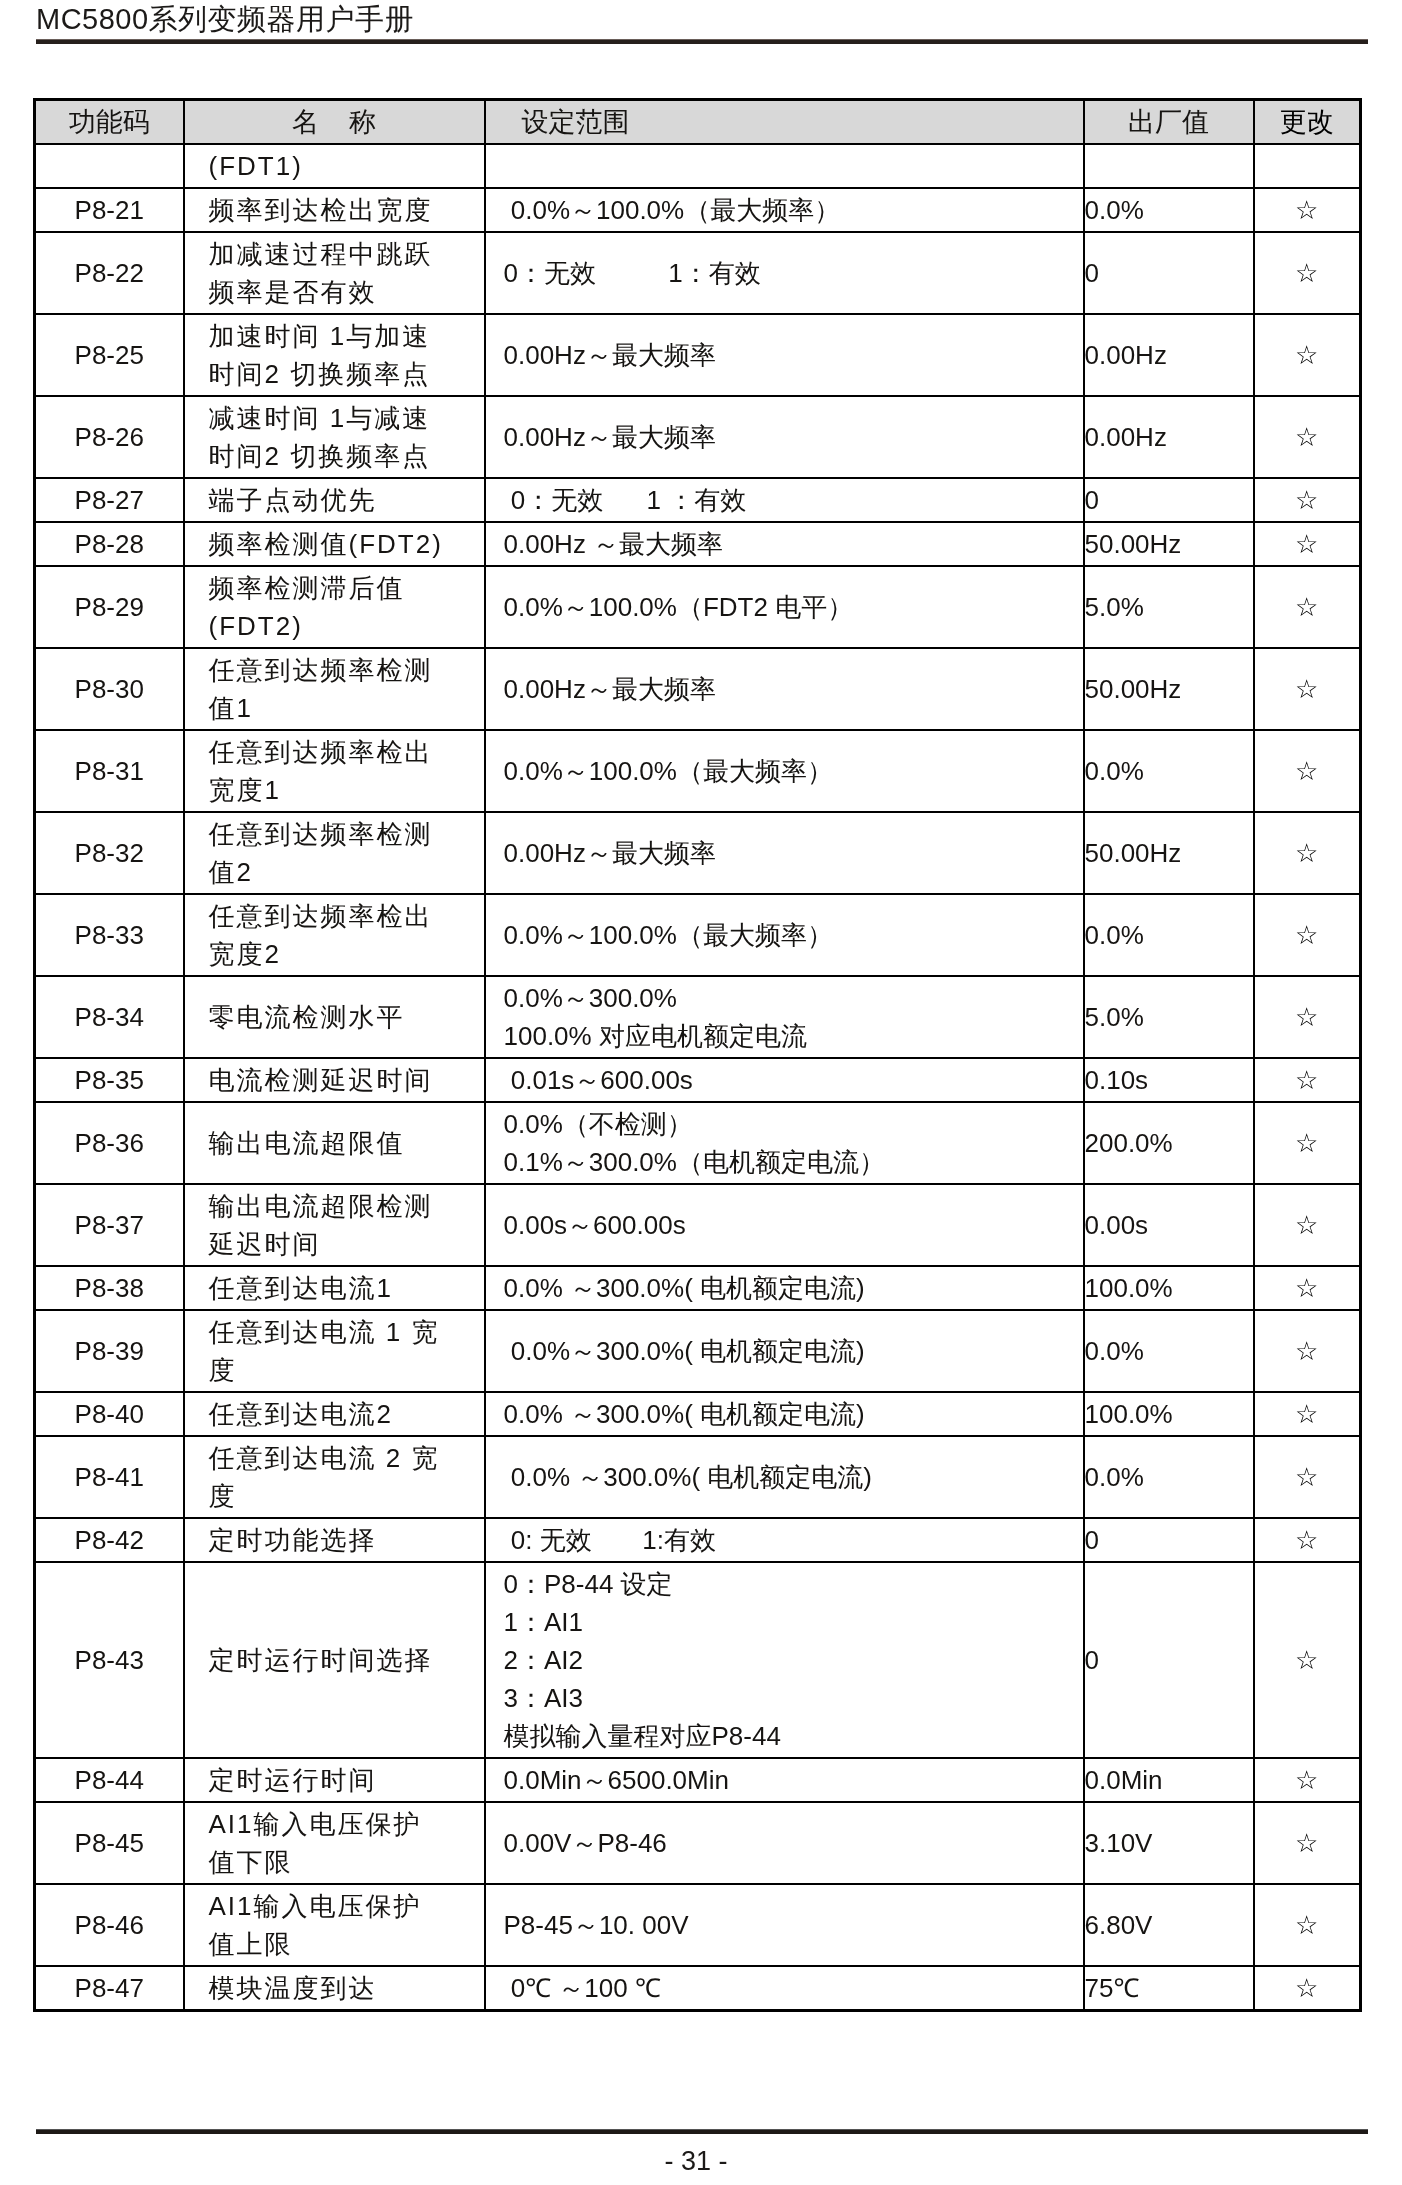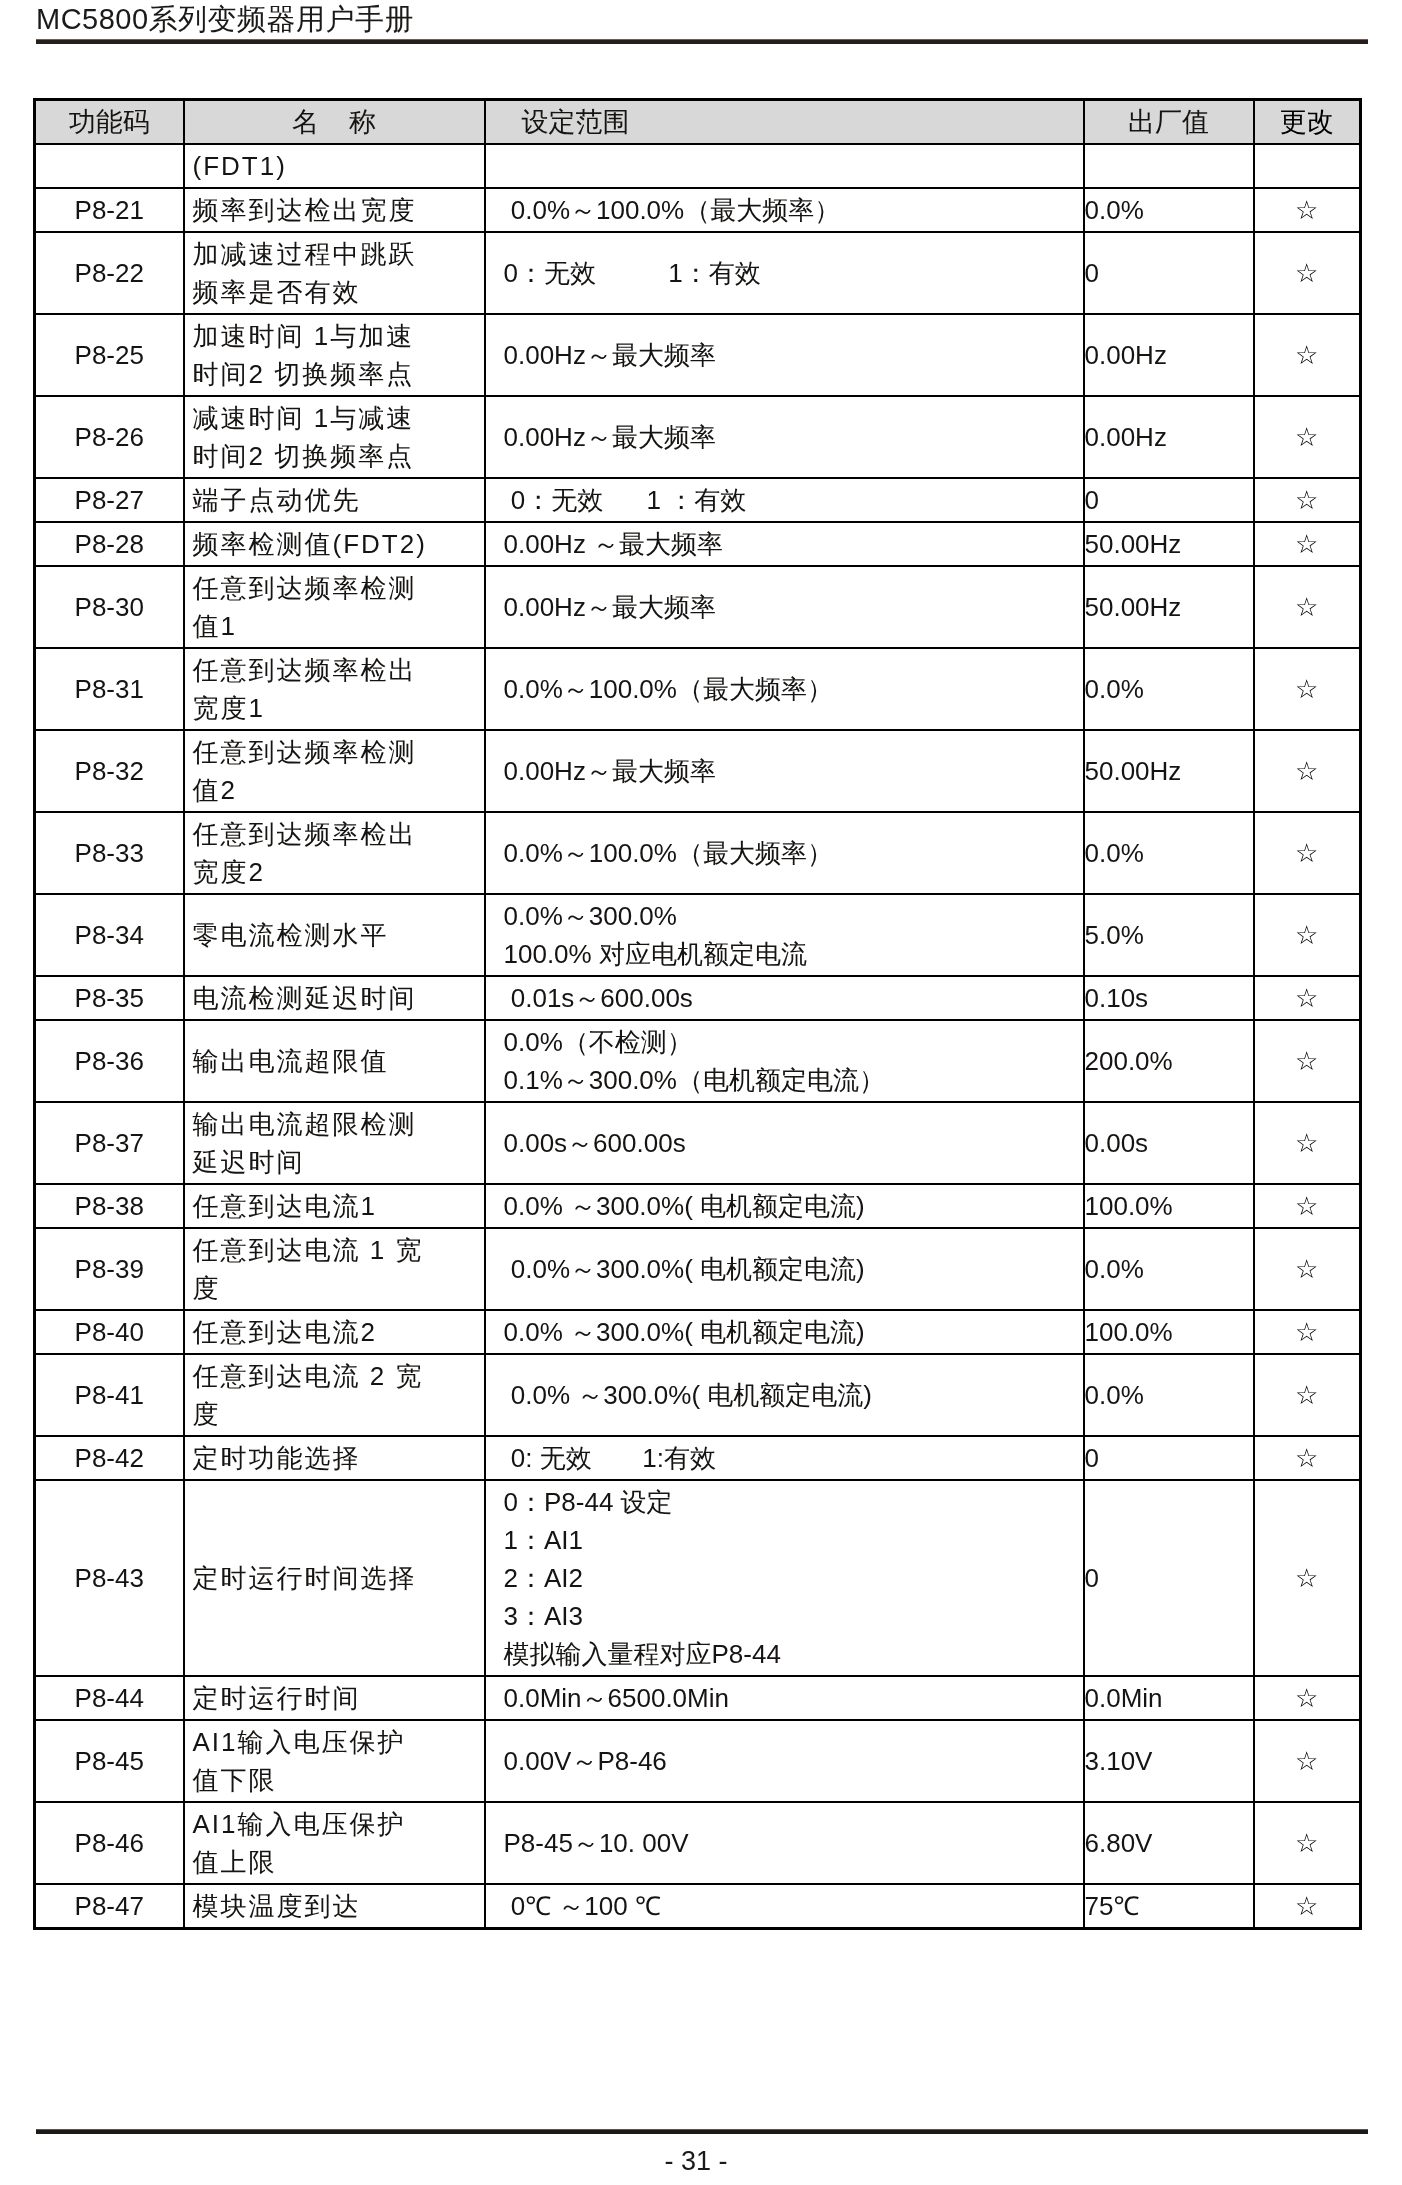--- a/index.html
+++ b/index.html
@@ -40,21 +40,21 @@
     box-sizing:border-box;
   }
   .param-table thead th{
     background:#d8d8d8;
     font-size:27px;
     height:42px;
     text-align:center;
   }
   .param-table thead th.col-range{text-align:left;padding-left:36px;}
   .col-code{text-align:center;}
-  td.col-name{text-align:left;padding-left:8px;padding-right:10px;letter-spacing:2px;border-radius:7px;}
+  td.col-name{text-align:left;padding-left:24px;padding-right:10px;letter-spacing:2px;border-radius:7px;}
   td.col-range{text-align:left;padding-left:18px;padding-right:6px;}
   .col-default{}
   .col-change{text-align:center;font-size:29px;color:#000000;}
 
   
   .footer-rule{
     position:absolute;left:36px;top:2129px;width:1332px;height:5px;
     background:#1d1916;border-top:1px solid #555;box-sizing:border-box;
   }
   .page-number{
@@ -134,20 +134,28 @@
           <td class="col-change">☆</td>
         </tr>
         <tr>
           <td class="col-code">P8-28</td>
           <td class="col-name">频率检测值(FDT2)</td>
           <td class="col-range">0.00Hz ～最大频率</td>
           <td class="col-default">50.00Hz</td>
           <td class="col-change">☆</td>
         </tr>
         <tr>
+          <td class="col-code">P8-29</td>
+          <td class="col-name">频率检测滞后值
+(FDT2)</td>
+          <td class="col-range">0.0%～100.0%（FDT2 电平）</td>
+          <td class="col-default">5.0%</td>
+          <td class="col-change">☆</td>
+        </tr>
+        <tr>
           <td class="col-code">P8-30</td>
           <td class="col-name">任意到达频率检测
 值1</td>
           <td class="col-range">0.00Hz～最大频率</td>
           <td class="col-default">50.00Hz</td>
           <td class="col-change">☆</td>
         </tr>
         <tr>
           <td class="col-code">P8-31</td>
           <td class="col-name">任意到达频率检出

